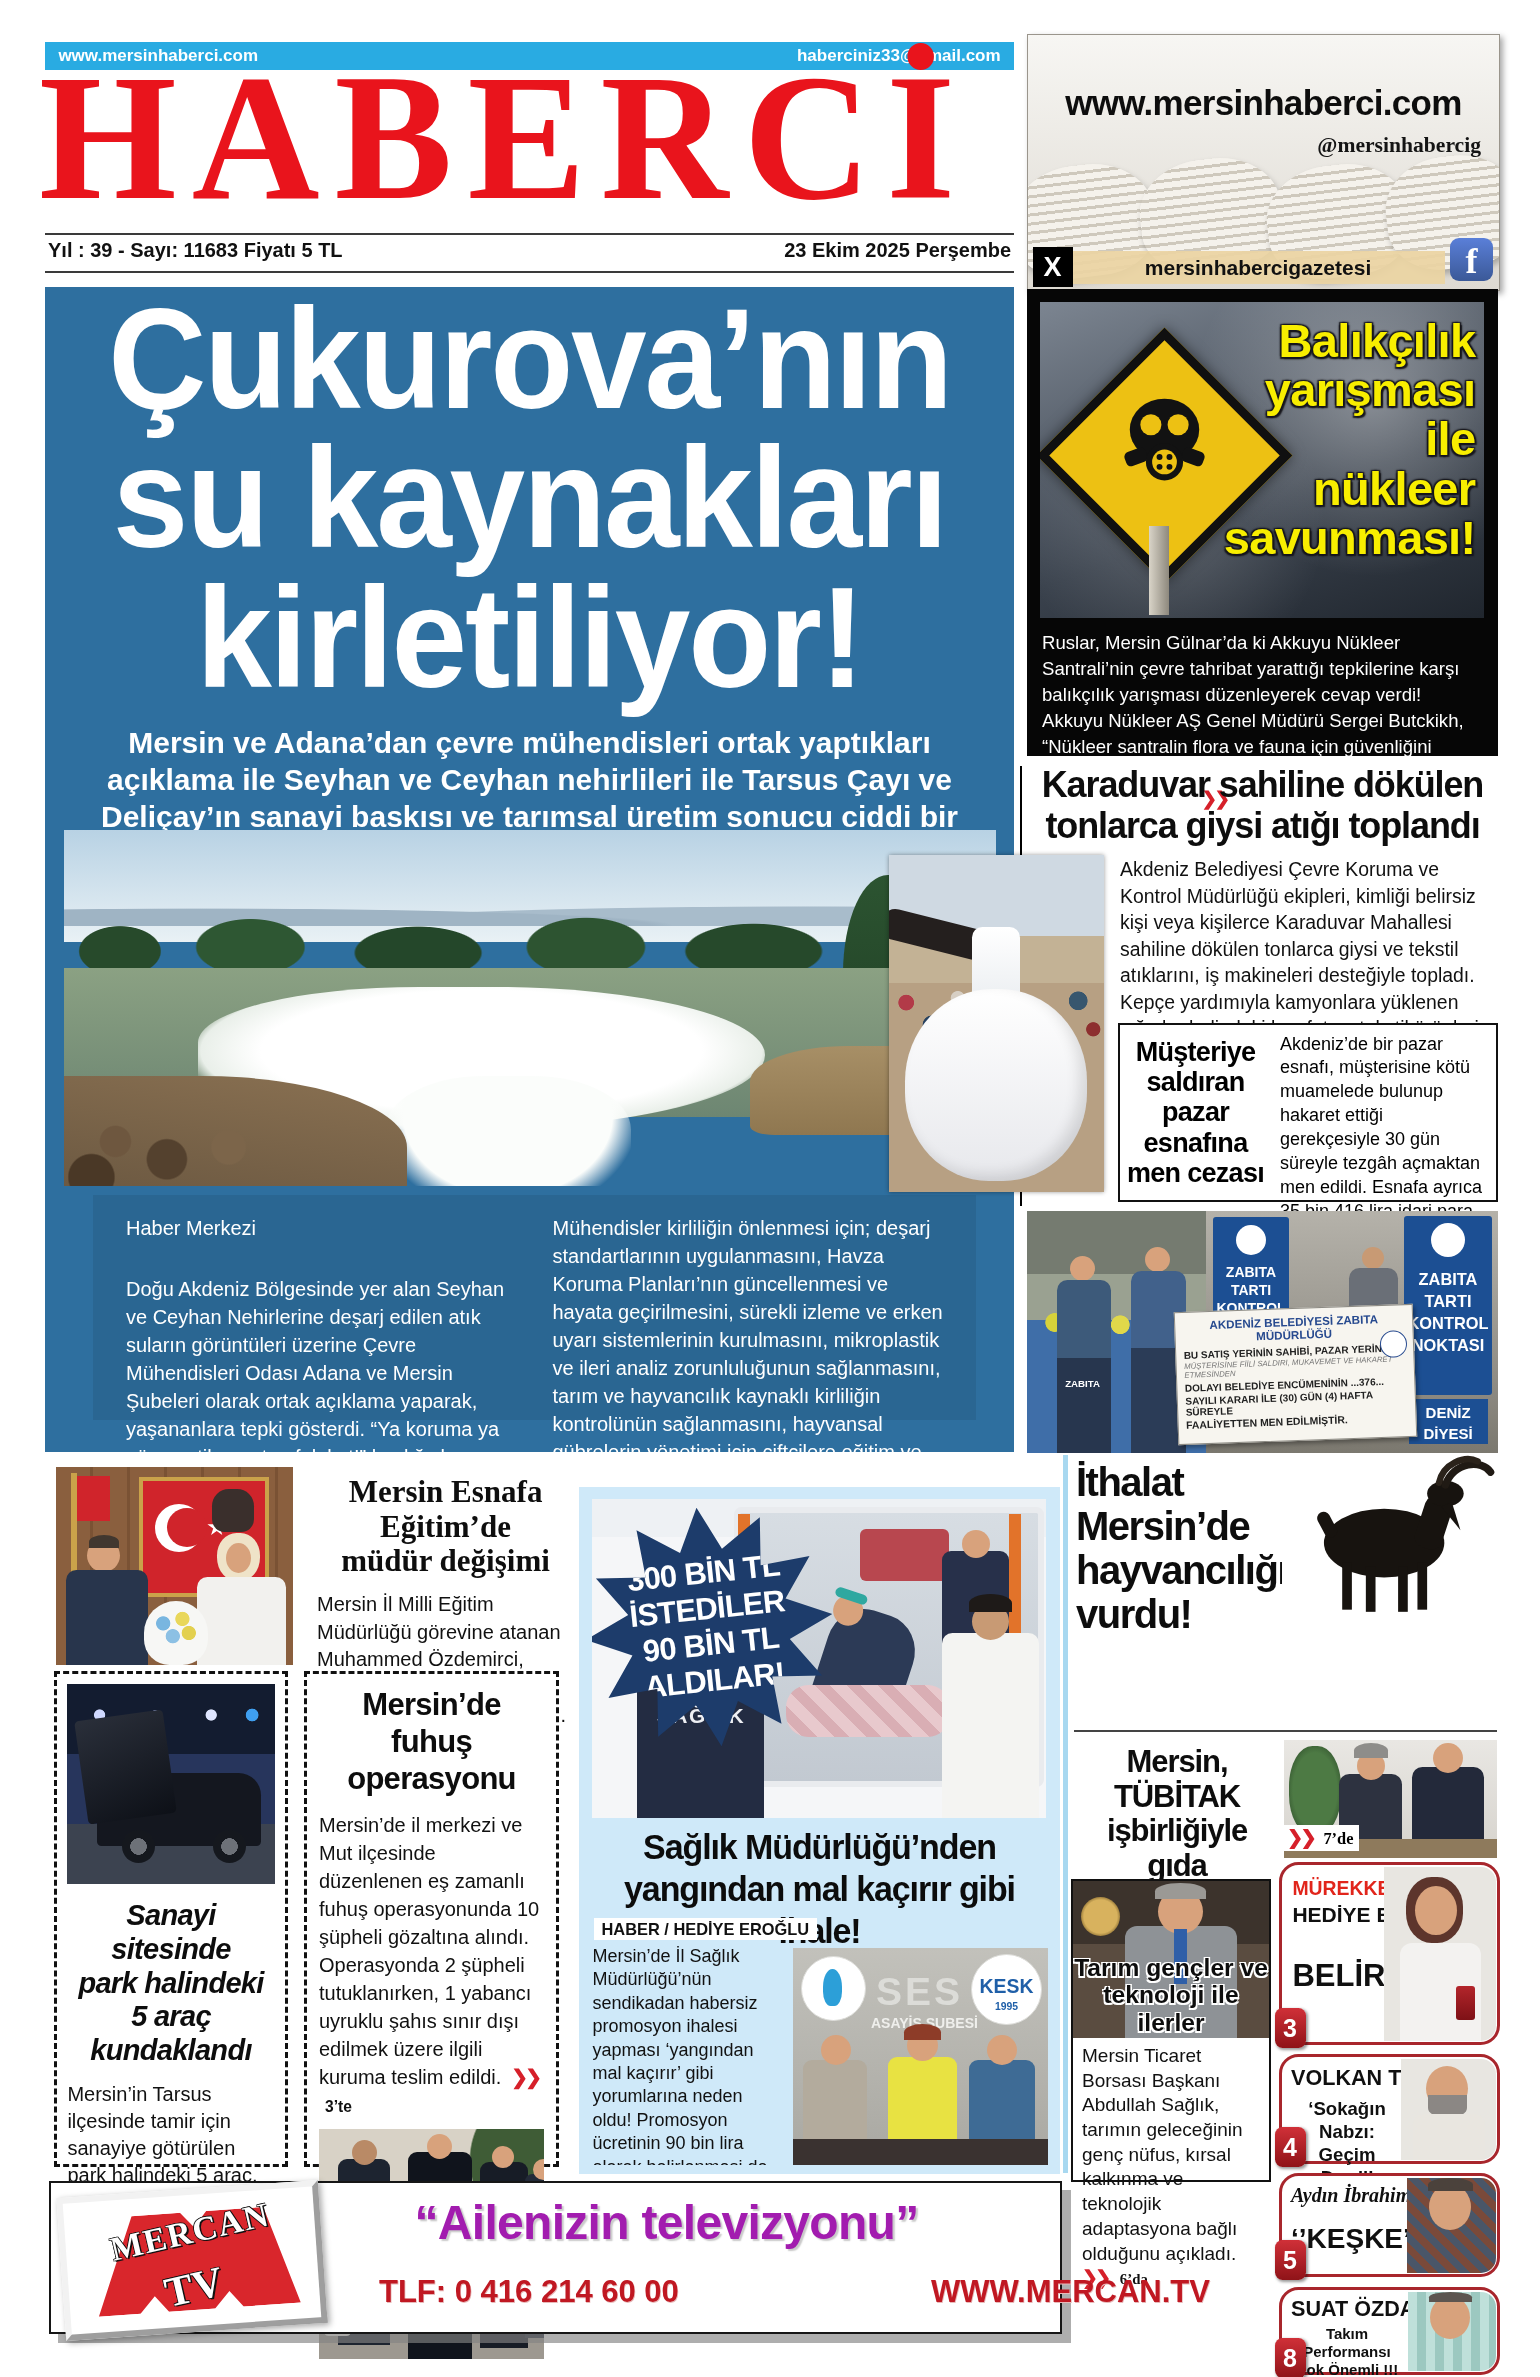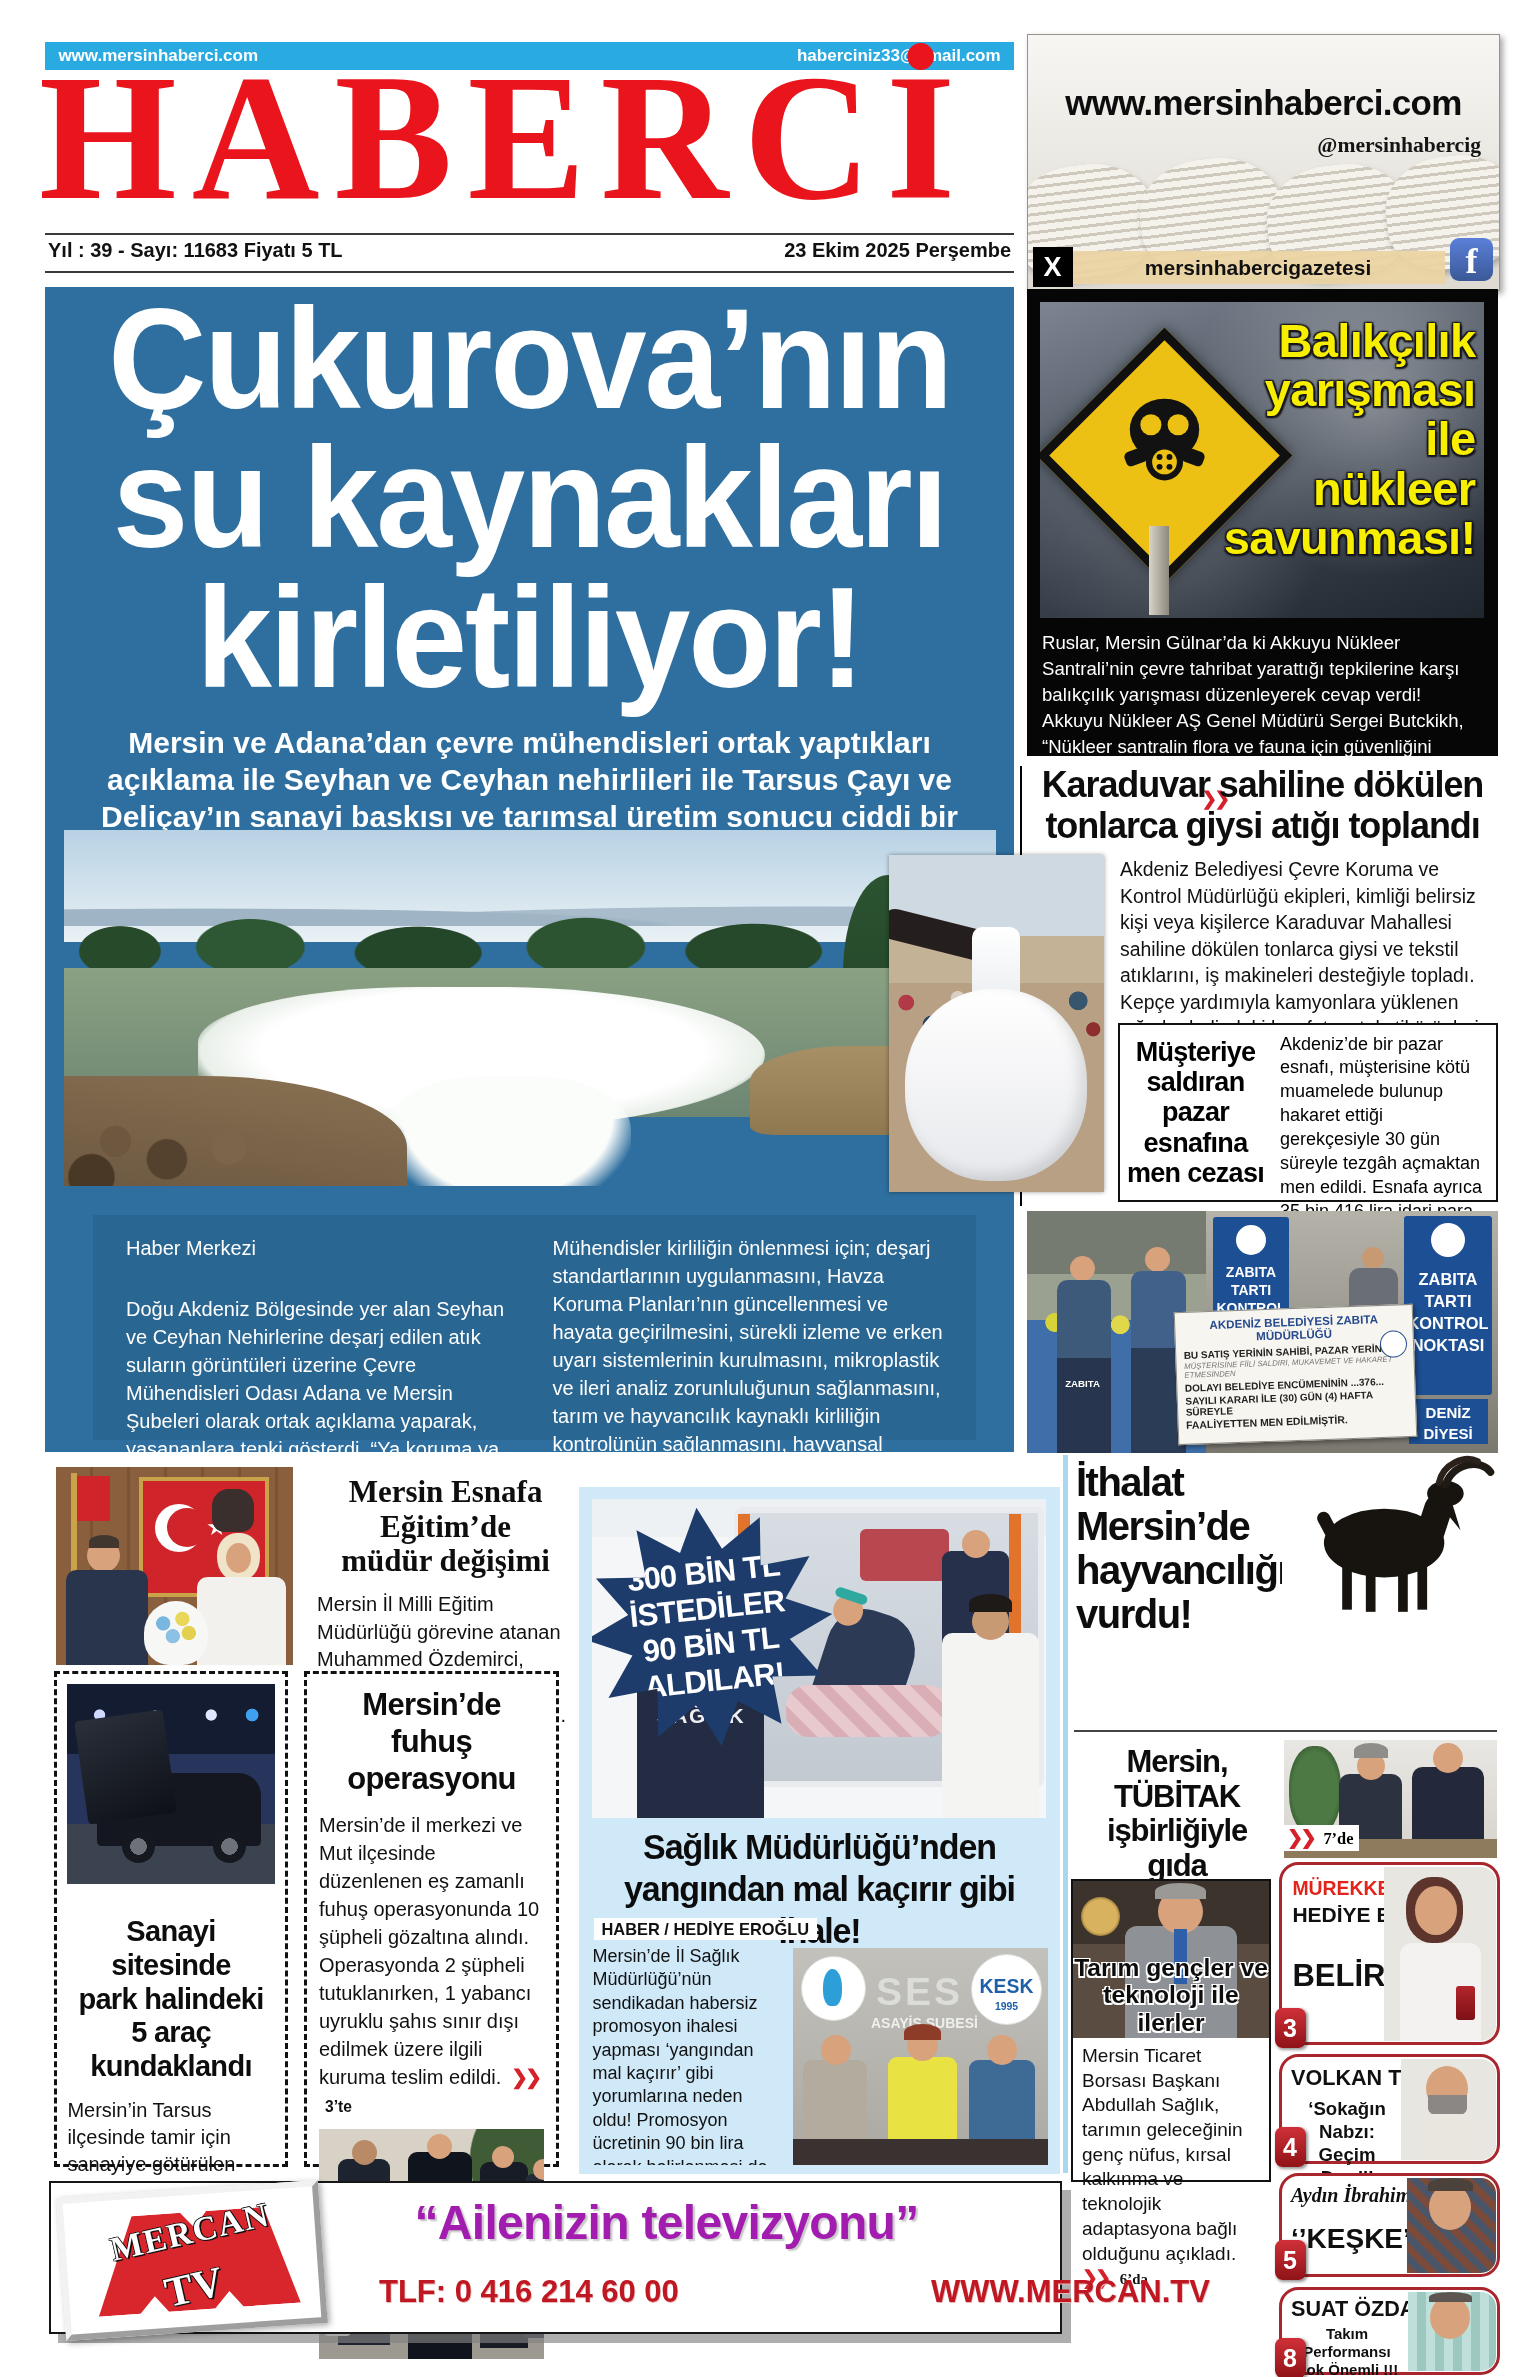--- a/index.html
+++ b/index.html
@@ -22,21 +22,21 @@
   .furl{top:48px;left:0;right:0;text-align:center;color:#0d0d0d;font-weight:bold;font-size:35px;letter-spacing:-0.7px;}
   .fhandle{top:98px;right:18px;color:#141414;font-family:"Liberation Serif",serif;font-weight:bold;font-size:21.6px;}
   .fstrip{bottom:6px;left:43px;right:54px;height:33px;background:rgba(235,212,162,.93);color:#111;font-size:21px;text-align:center;line-height:33px;font-weight:bold;}
   .xicon{left:4.5px;bottom:3px;width:40px;height:40px;background:#000;color:#fff;font-weight:bold;font-size:27px;text-align:center;line-height:40px;}
   .fbicon{right:6px;bottom:9px;width:43px;height:43px;border-radius:9px;background:linear-gradient(180deg,#5a7fd8,#3b5998);color:#fff;font-family:"Liberation Serif",serif;font-weight:bold;font-size:36px;text-align:center;line-height:46px;}
   
   .leadbox{left:45px;top:287px;width:969px;height:1165px;background:#2e6f9f;}
   .leadhl{top:12px;left:0;right:0;text-align:center;color:#fff;font-weight:bold;font-size:136px;line-height:133px;letter-spacing:-2.2px;transform:scaleY(1.05);}
   .leadsub{top:437px;left:27px;right:27px;text-align:center;color:#fff;font-weight:bold;font-size:30px;line-height:1.24;}
   .photo{overflow:hidden;}
-  .lpanel{left:48px;top:928px;width:883px;height:225px;background:#2a6692;display:flex;gap:36px;padding:19.4px 33px;box-sizing:border-box;color:#fff;font-size:20px;line-height:1.4;}
+  .lpanel{left:48px;top:908px;width:883px;height:225px;background:#2a6692;display:flex;gap:36px;padding:19.4px 33px;box-sizing:border-box;color:#fff;font-size:20px;line-height:1.4;}
   .lpanel .col{flex:1;}
   
   .nuke{left:1027px;top:289px;width:471px;height:467px;background:#060606;}
   .nukephoto{left:13.4px;top:13.4px;width:444px;height:316px;background:
      radial-gradient(circle at 75% 30%,rgba(255,255,255,.35),transparent 45%),
      radial-gradient(circle at 30% 70%,rgba(255,255,255,.18),transparent 40%),
      linear-gradient(160deg,#7c8591,#3a424d 60%,#20262e);}
   .diamond{left:34px;top:63px;width:163px;height:163px;background:#edc113;border:9px solid #101010;transform:rotate(45deg);box-shadow:0 0 13.4px rgba(0,0,0,.5);}
   .pole{left:109px;top:224px;width:19.4px;height:89px;background:linear-gradient(90deg,#d9d4c8,#8d887d);}
   .nukehl{right:9px;top:13.4px;text-align:right;color:#f8ee00;font-weight:bold;font-size:47px;line-height:1.05;letter-spacing:-0.7px;text-shadow:2.2px 2.2px 1.5px #15151a,-1.5px -1.5px 1.5px #15151a,1.5px -1.5px 1.5px #15151a,-1.5px 1.5px 1.5px #15151a;}
@@ -322,21 +322,21 @@
       <div class="ab" style="left:13.4px;top:21px;width:186px;height:19.4px;background:
         radial-gradient(circle at 10% 50%,#cfd8ff 0 5.2px,transparent 6px),
         radial-gradient(circle at 40% 50%,#aebdf5 0 4.5px,transparent 5.2px),
         radial-gradient(circle at 70% 50%,#dfe6ff 0 5.2px,transparent 6px),
         radial-gradient(circle at 92% 50%,#3f9ff0 0 6px,transparent 6.7px);"></div>
       <div class="ab" style="left:30px;top:89px;width:164px;height:73px;border-radius:13.4px 22.4px 4.5px 4.5px;background:#14171f;"></div>
       <div class="ab" style="left:13.4px;top:31px;width:89px;height:104px;background:linear-gradient(160deg,#2a2f3a,#0d1017);transform:rotate(-8deg);border-radius:4.5px;"></div>
       <div class="ab" style="left:55px;top:146px;width:33px;height:33px;border-radius:50%;background:radial-gradient(circle,#6d7178 0 35%,#15181e 36%);"></div>
       <div class="ab" style="left:146px;top:146px;width:33px;height:33px;border-radius:50%;background:radial-gradient(circle,#6d7178 0 35%,#15181e 36%);"></div>
     </div>
-    <div class="smallhl" style="font-size:29px;line-height:1.16;margin-top:31px;">
+    <div class="smallhl" style="font-size:29px;line-height:1.16;margin-top:15px;font-style:italic;">
       <div>Sanayi sitesinde</div>
       <div>park halindeki</div>
       <div>5 araç</div>
       <div>kundaklandı</div>
     </div>
     <div style="font-size:20px;line-height:1.36;margin-top:13.4px;color:#111;">
       <span>Mersin’in Tarsus ilçesinde tamir için sanayiye götürülen park halindeki 5 araç, kimliği belirsiz bir kişi tarafından yanıcı maddeyle ateşe verildi.</span>
       <br>
       <span class="chev" style="margin-left:0;">❯❯</span>
       <span class="pref">3’te</span>

